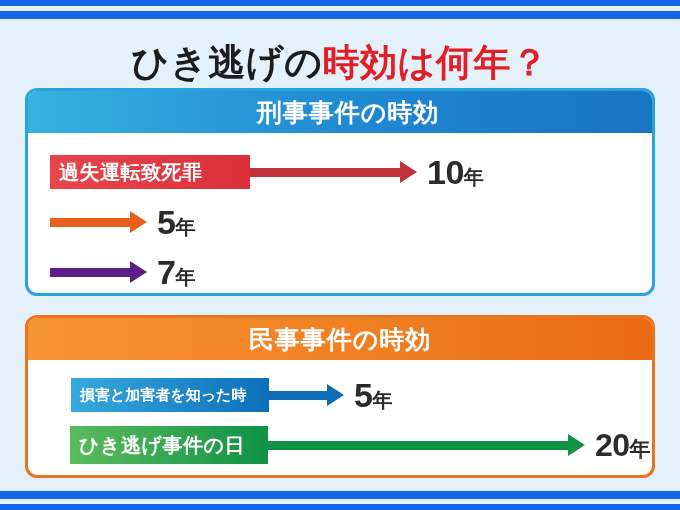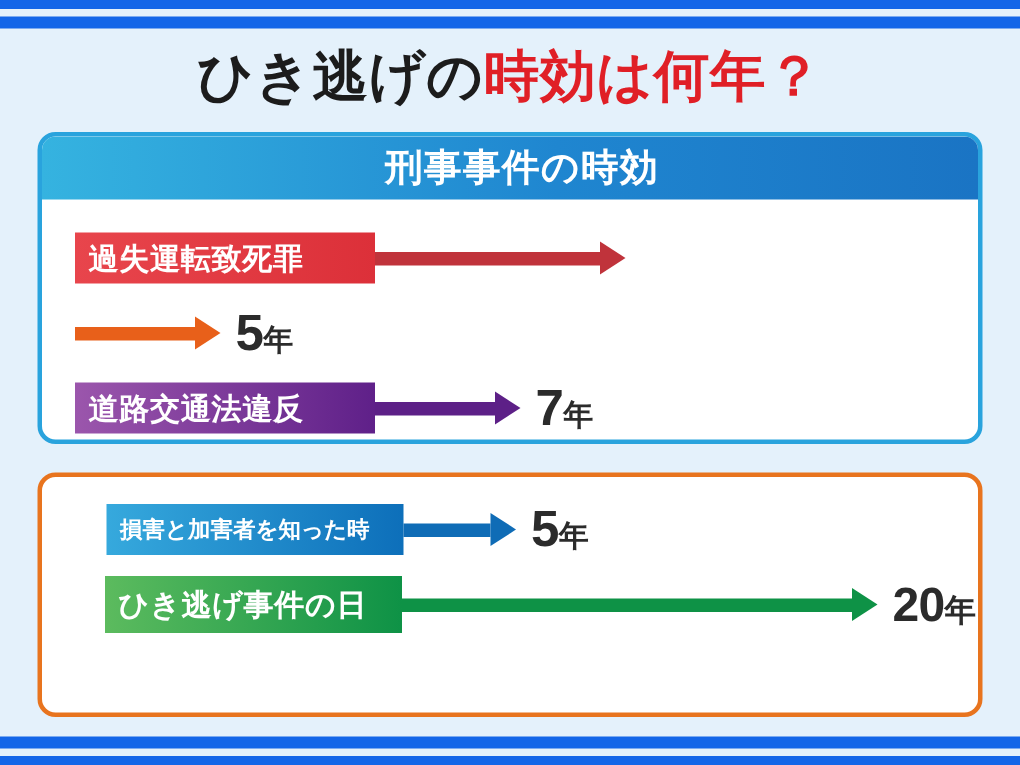--- a/index.html
+++ b/index.html
@@ -23,21 +23,21 @@
     background: #1366e8;
   }
   .rule-top-thin   { top: 0px;   height: 6px; }
   .rule-top-thick  { top: 11px;  height: 8px; }
   .rule-bot-thick  { top: 491px; height: 8px; }
   .rule-bot-thin   { top: 504px; height: 6px; }
 
   
   .title {
     position: absolute;
-    top: 26px;
+    top: 38px;
     left: 0;
     width: 100%;
     text-align: center;
     font-size: 37px;
     font-weight: bold;
     letter-spacing: 0.5px;
     color: #1c1c1c;
     white-space: nowrap;
   }
   .title .accent { color: #e01f26; }
@@ -164,47 +164,50 @@
 <div class="card card-criminal">
   <div class="card-header header-criminal">刑事事件の時効</div>
   <div class="card-body">
 
     <div class="row" style="top:22px">
       <div class="tag tag-red" style="width:200px">過失運転致死罪</div>
       <div class="arrow arrow-red">
         <div class="shaft" style="width:150px"></div>
           <div class="head"></div>
       </div>
+      <div class="years">
+        <span class="num">10</span><span class="unit">年</span>
+      </div>
     </div>
 
     <div class="row" style="top:72px">
       <div class="arrow arrow-orange">
         <div class="shaft" style="width:80px"></div>
           <div class="head"></div>
       </div>
       <div class="years">
         <span class="num">5</span><span class="unit">年</span>
       </div>
     </div>
 
     <div class="row" style="top:122px">
-      <div class="tag tag-purple" style="width:200px">道路交通法違反</div>
       <div class="arrow arrow-purple">
         <div class="shaft" style="width:80px"></div>
           <div class="head"></div>
       </div>
       <div class="years">
         <span class="num">7</span><span class="unit">年</span>
       </div>
     </div>
 
   </div>
 </div>
 
 <div class="card card-civil">
+  <div class="card-header header-civil">民事事件の時効</div>
   <div class="card-body">
 
     <div class="row" style="top:18px">
       <div class="tag tag-blue tag-sm" style="width:198px">損害と加害者を知った時</div>
       <div class="arrow arrow-blue">
         <div class="shaft" style="width:58px"></div>
           <div class="head"></div>
       </div>
       <div class="years">
         <span class="num">5</span><span class="unit">年</span>

